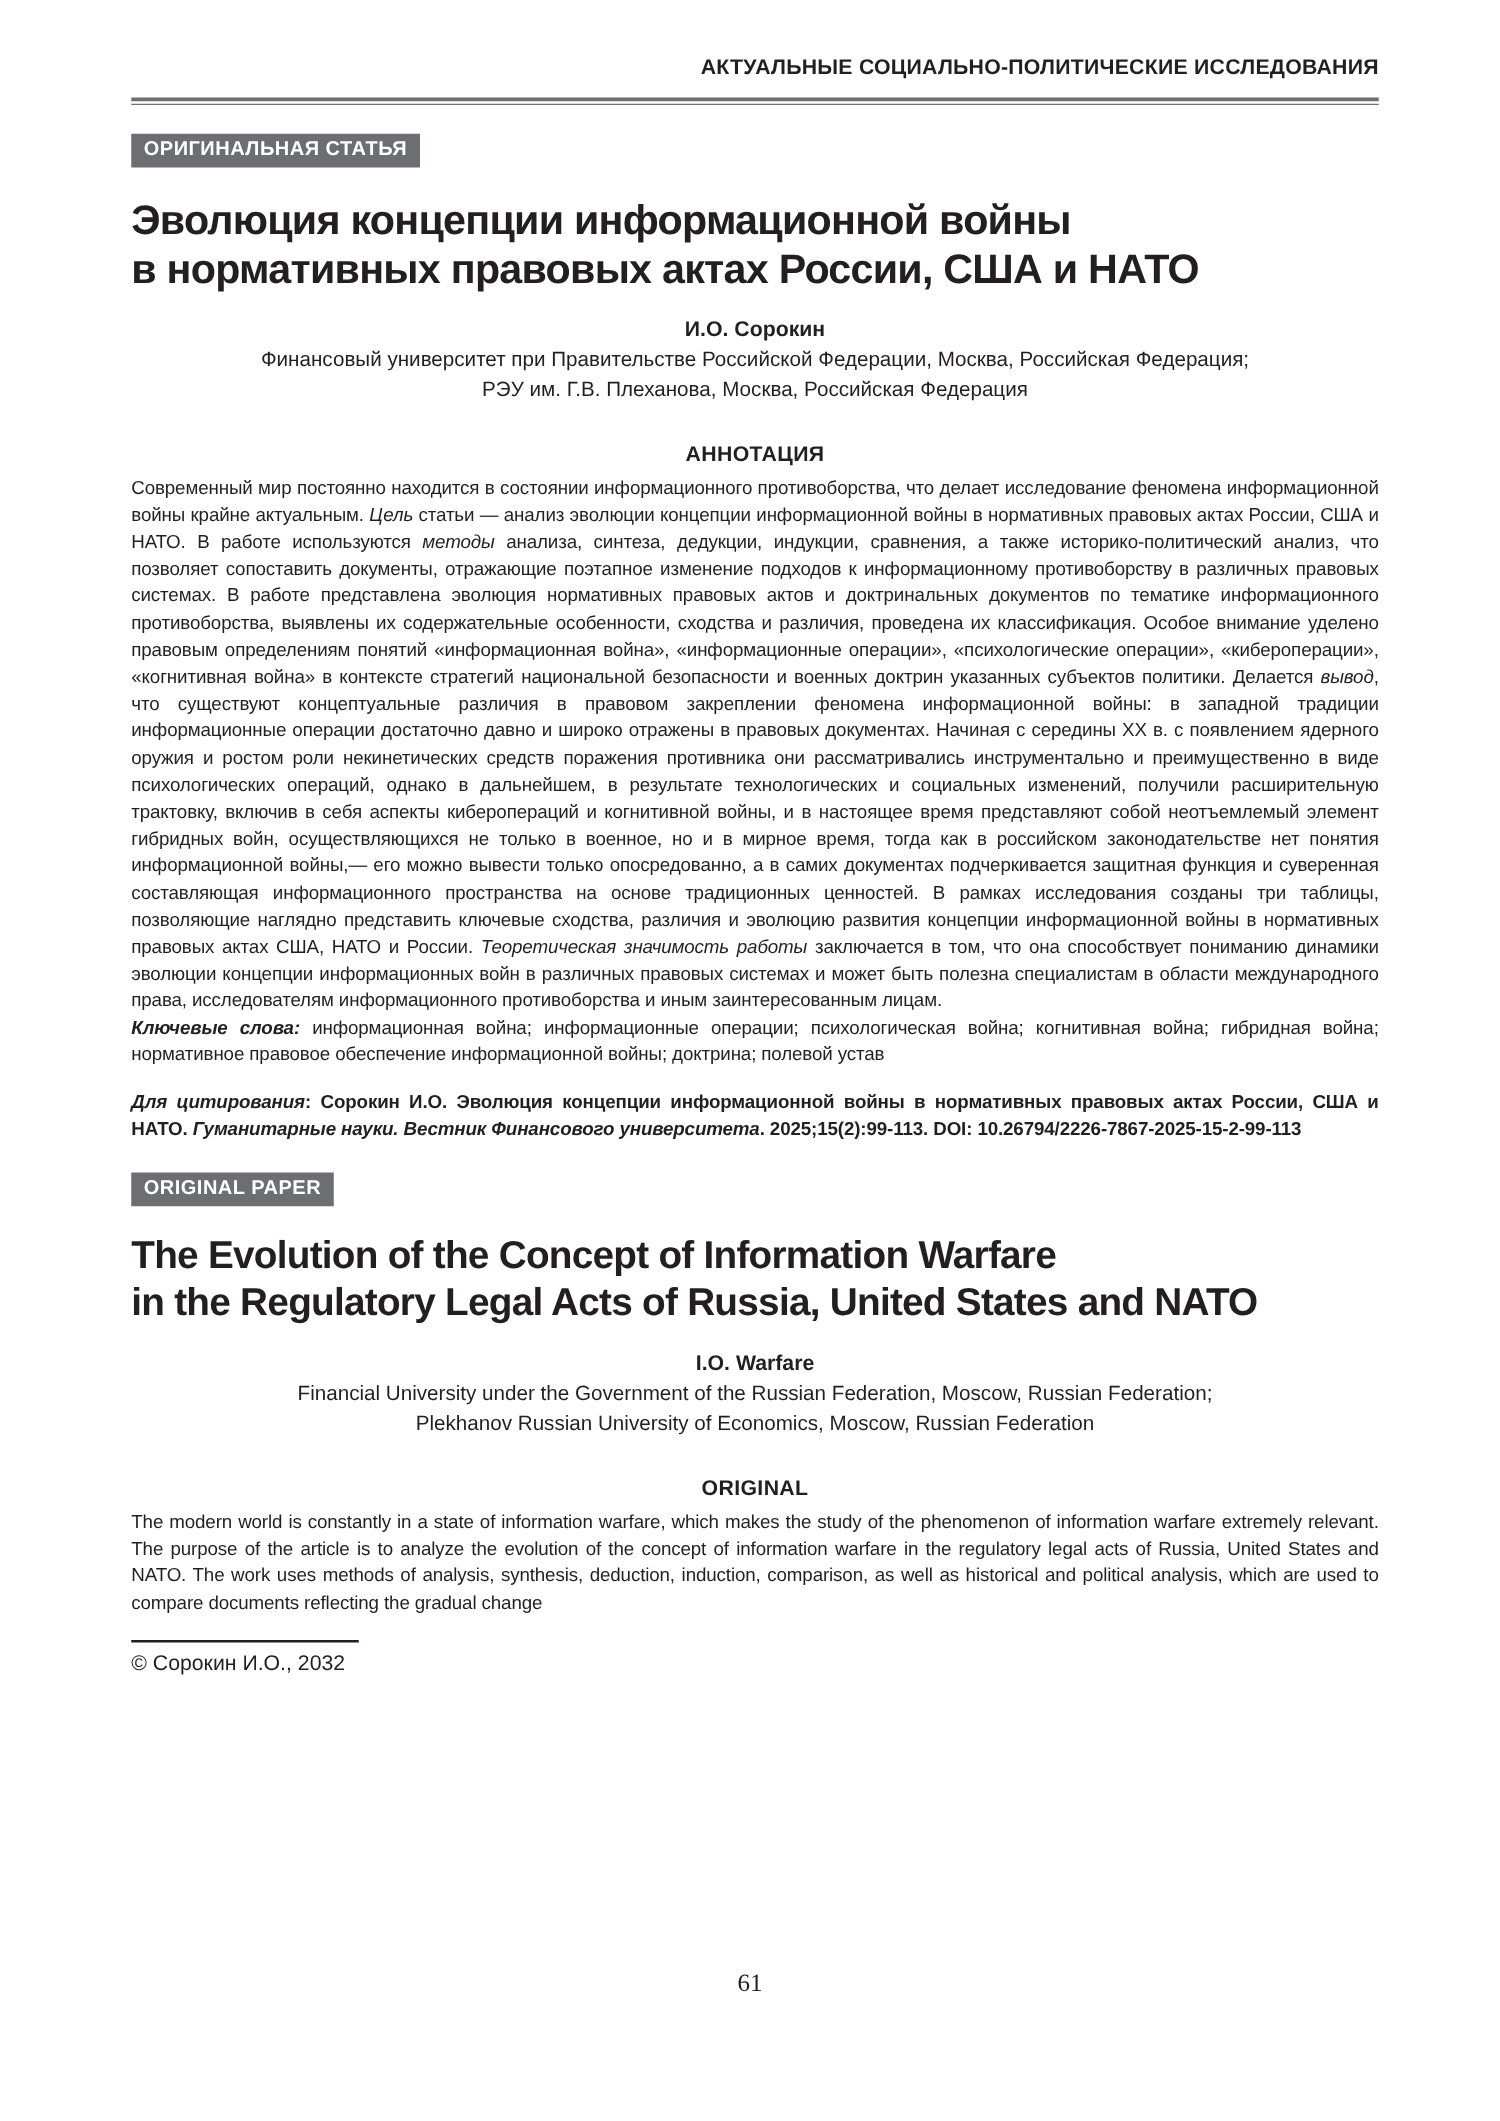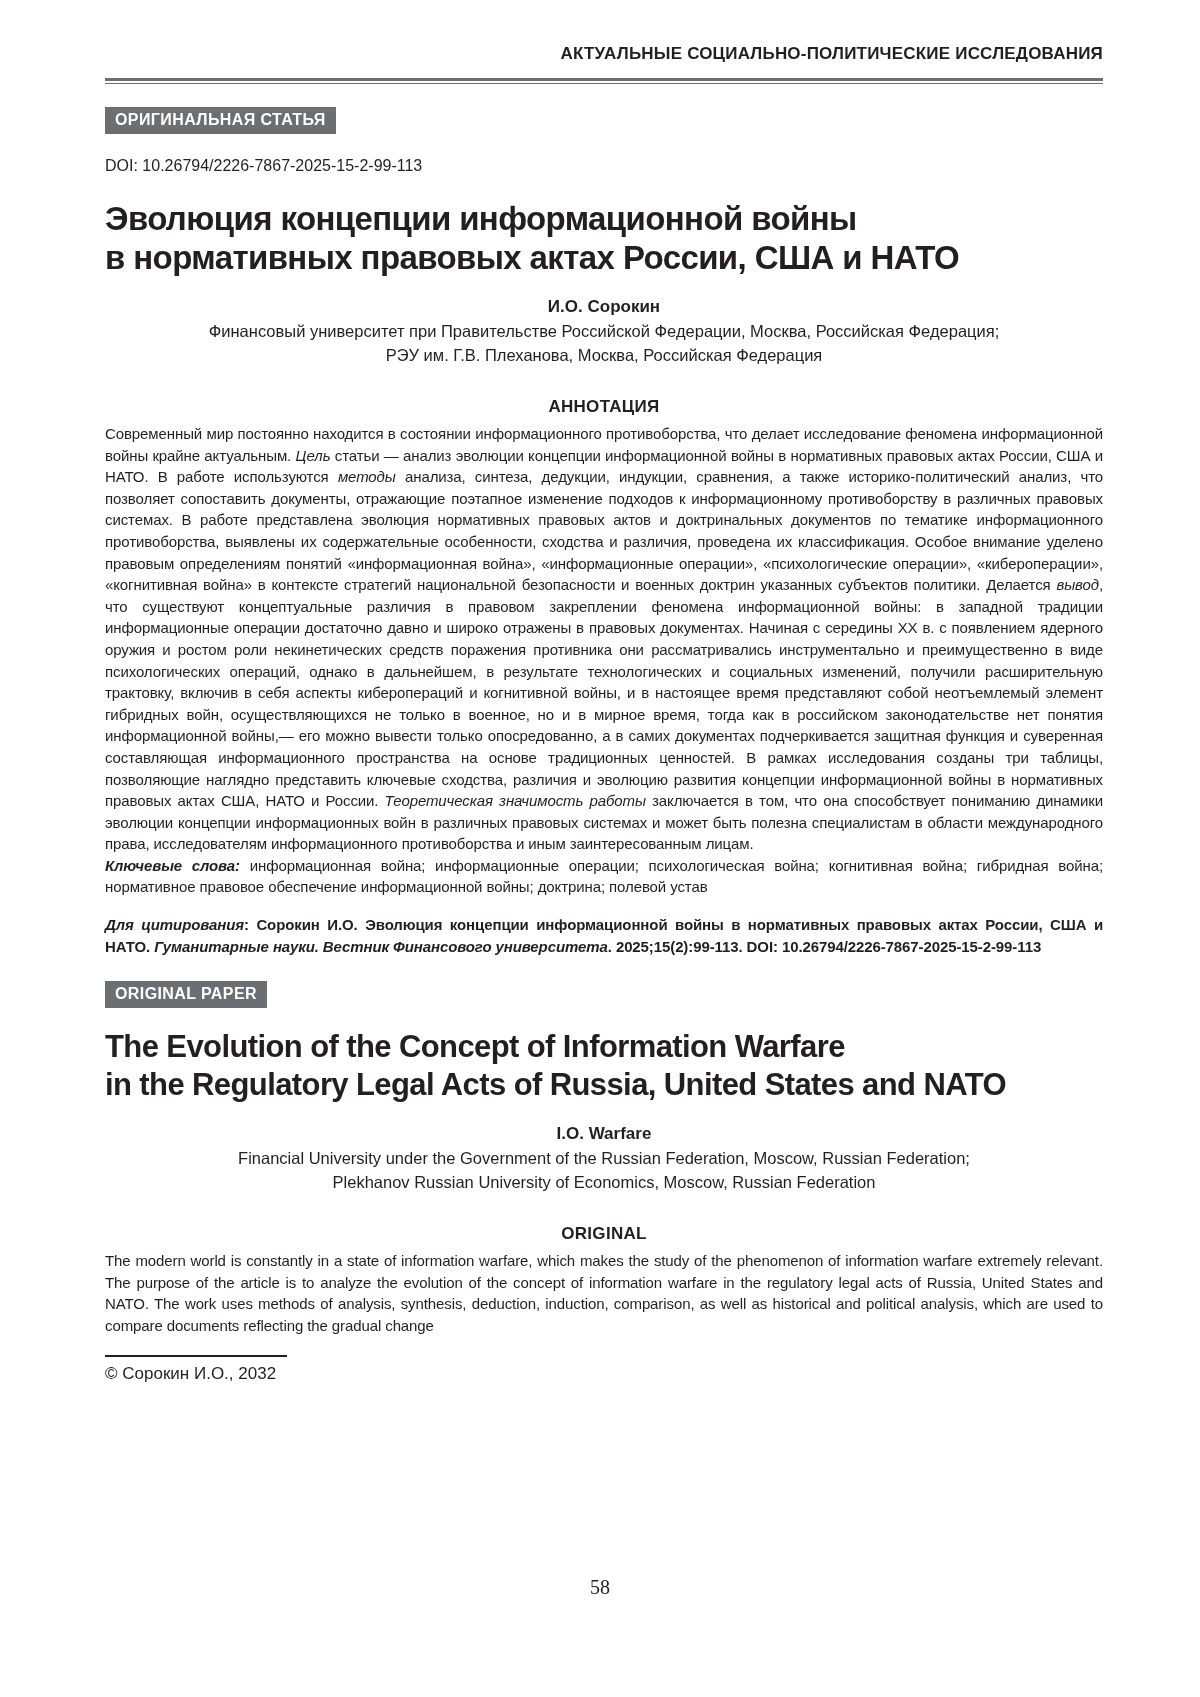--- a/index.html
+++ b/index.html
@@ -127,21 +127,20 @@
 
   <div class="running-head">АКТУАЛЬНЫЕ СОЦИАЛЬНО-ПОЛИТИЧЕСКИЕ ИССЛЕДОВАНИЯ</div>
 
   <div class="header-rule"></div>
 
   <div class="badge-row">
     <span class="badge">ОРИГИНАЛЬНАЯ СТАТЬЯ</span>
   </div>
 
   <div class="meta">
-    <div>DOI: 10.26794/2226-7867-2025-15-2-99-113</div>
   </div>
 
   <h1 class="article-title" style="margin-bottom:0;">Эволюция концепции информационной войны
 в нормативных правовых актах России, США и НАТО</h1>
 
   <div class="author-line">И.О. Сорокин</div>
 
   <div class="affiliation">Финансовый университет при Правительстве Российской Федерации, Москва, Российская Федерация;
 РЭУ им. Г.В. Плеханова, Москва, Российская Федерация</div>
 
@@ -171,13 +170,13 @@
 
   <p class="body-par">The modern world is constantly in a state of information warfare, which makes the study of the phenomenon of information warfare extremely relevant. The purpose of the article is to analyze the evolution of the concept of information warfare in the regulatory legal acts of Russia, United States and NATO. The work uses methods of analysis, synthesis, deduction, induction, comparison, as well as historical and political analysis, which are used to compare documents reflecting the gradual change</p>
 
   <div class="footer-block">
     <div class="footer-rule"></div>
     <div class="copyright">© Сорокин И.О., 2032</div>
   </div>
 
 </div>
 
-<div class="page-number">58</div>
+<div class="page-number">61</div>
 
 </body></html>

